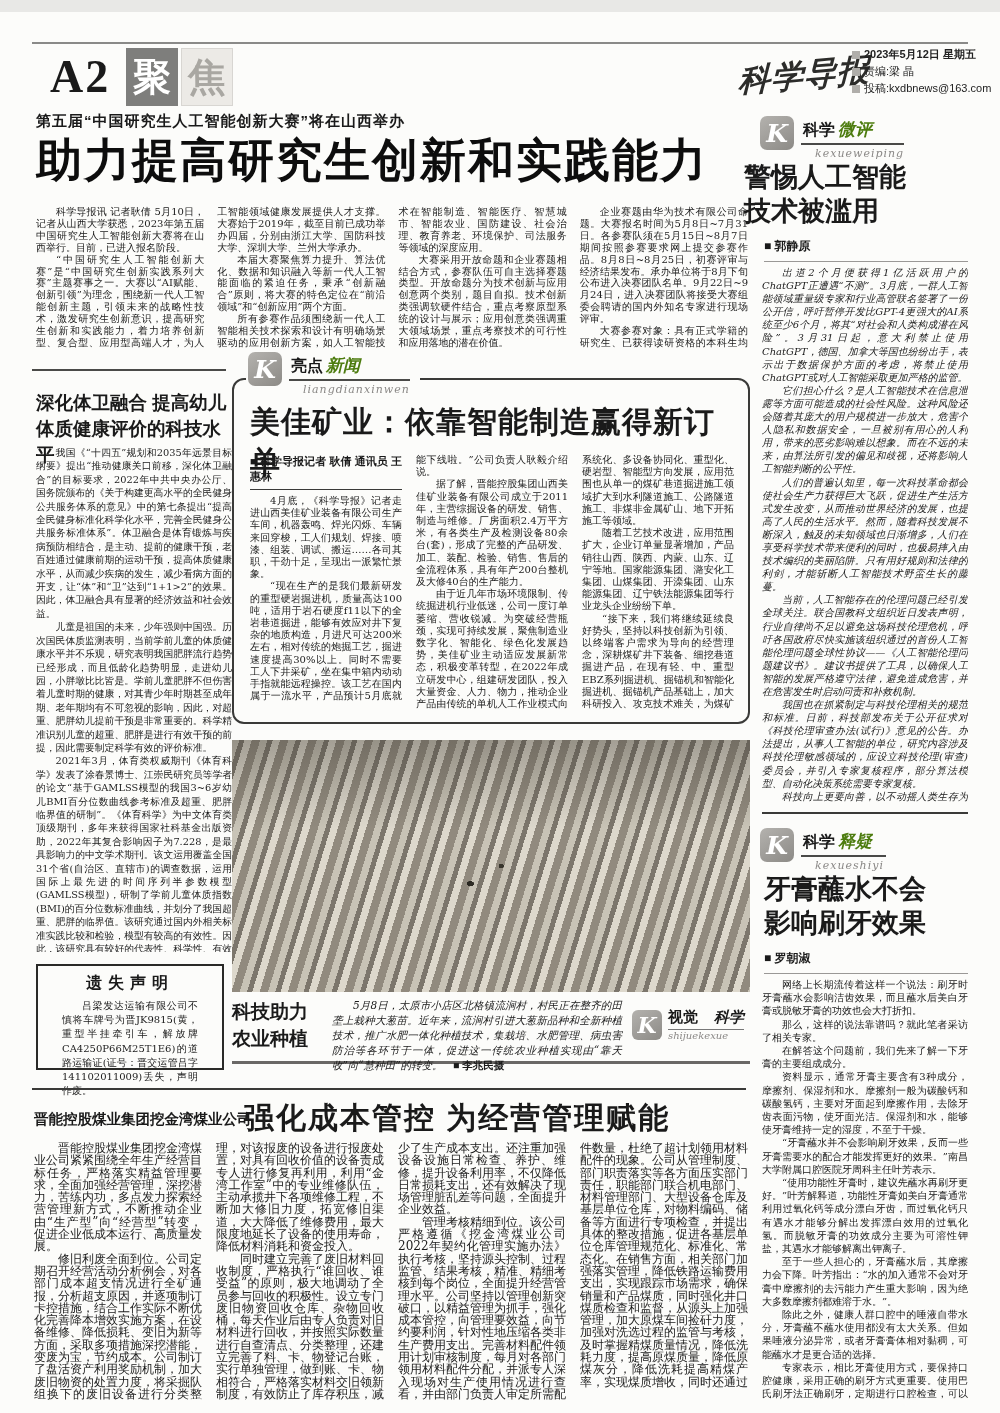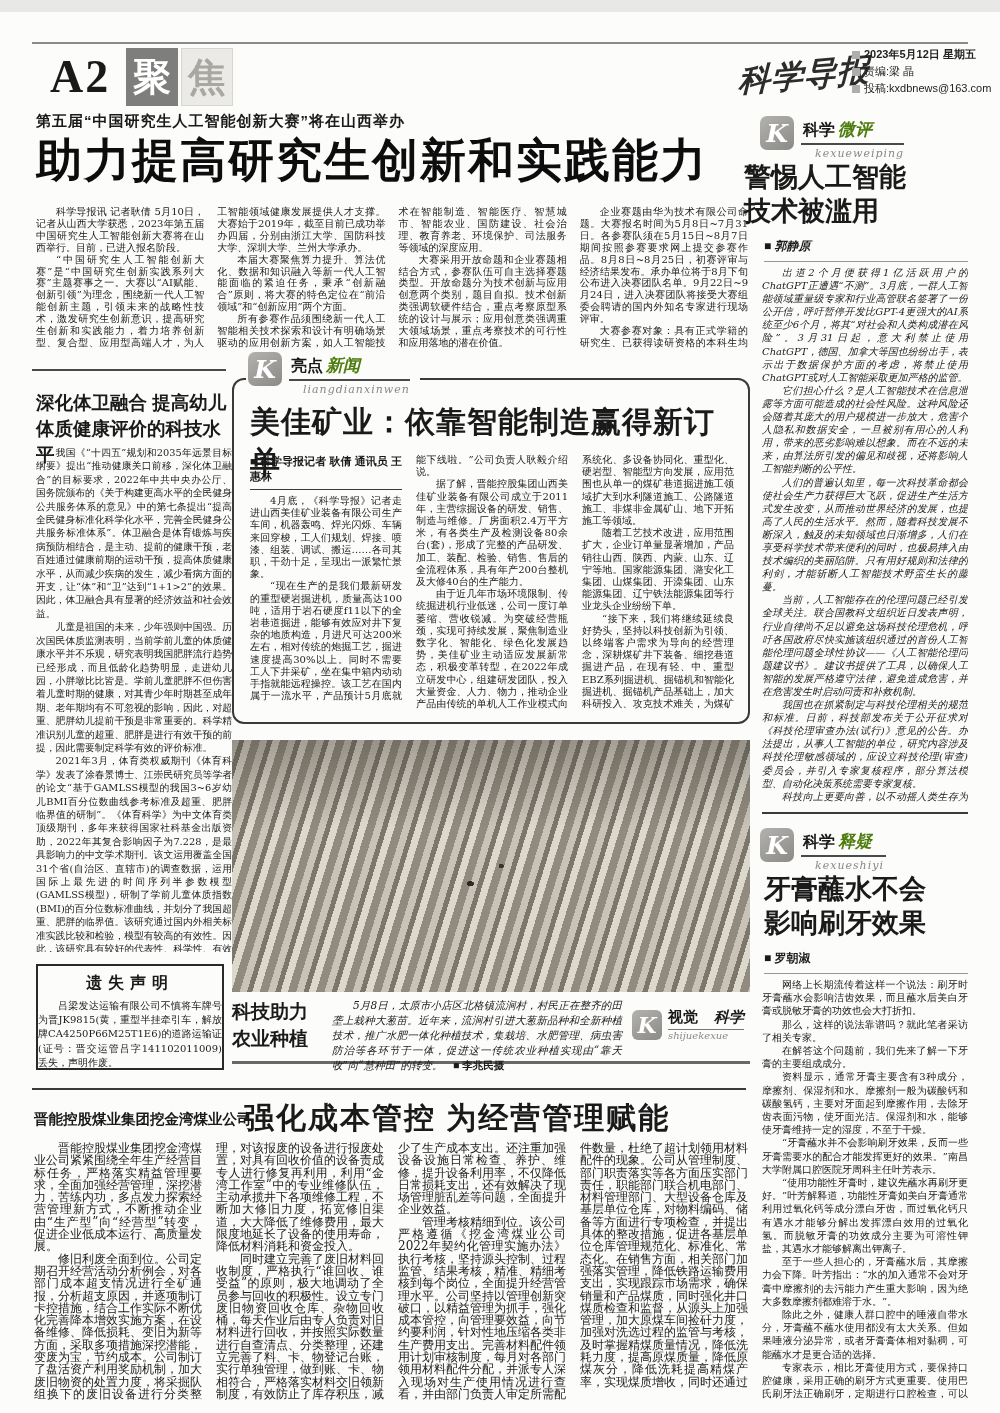--- a/index.html
+++ b/index.html
@@ -30,21 +30,21 @@
   .lead-headline { left:36px; top:118px; width:714px; font:800 46px/60px "Liberation Sans", sans-serif; letter-spacing:2px; color:#0d0d0d; }
   .lead-body { left:36px; top:194px; width:712px; height:150px; column-count:4; column-gap:13px;
     font-size:10px; line-height:11.9px; overflow:hidden; }
 
   
   .tiwei-rule { left:32px; top:357px; width:194px; height:2px; background:#4a4a48; }
   .tiwei-title { left:36px; top:378px; width:200px; font:800 18.5px/26px "Liberation Sans", sans-serif; }
   .tiwei-body { left:36px; top:434px; width:196px; height:506px; font-size:9.8px; line-height:13.4px; overflow:hidden; }
 
   
-  .loss-box { left:36px; top:952px; width:188px; height:106px; border:2px solid #2a2a28; padding:7px 0 6px; background:#fcfcfa; }
+  .loss-box { left:36px; top:952px; width:188px; height:106px; border:2px solid #2a2a28; padding:7px 24px 6px; background:#fcfcfa; }
   .loss-title { text-align:center; font:700 16px "Liberation Sans", sans-serif; letter-spacing:6px; margin-bottom:5px; }
   .loss-body { font-size:10px; line-height:14.2px; }
 
   
   .hl-box { left:232px; top:366px; width:518px; height:346px; border:2px solid #3a3a38; border-radius:12px; }
   .hl-header { left:246px; top:340px; background:#fcfcfa; padding:0 10px 0 2px; display:flex; align-items:flex-start; gap:7px; }
   .klogo { width:34px; height:34px; border-radius:7px; background:linear-gradient(145deg,#b4b2ae,#8c8a86); color:#fff;
     display:flex; align-items:center; justify-content:center; font:italic 700 25px "DejaVu Serif", serif; flex:0 0 auto; }
   .sec-text { display:flex; flex-direction:column; }
   .sec-line1 { display:flex; align-items:baseline; gap:3px; border-bottom:2px solid #4a4a48; padding:2px 14px 2px 2px; }
@@ -85,21 +85,21 @@
   .bottom-body { left:34px; top:1130px; width:714px; height:266px; column-count:4; column-gap:14px;
     font-size:12px; line-height:12.3px; overflow:hidden; }
   .authors { text-indent:0; text-align:right; font-weight:700; font-family:"Liberation Sans", sans-serif; padding-right:4px; }
 
   
   .rc-header { display:flex; align-items:flex-start; gap:7px; }
   .wp-header { left:760px; top:104px; }
   .wp-title { left:744px; top:148px; width:206px; font:800 27px/34px "Liberation Sans", sans-serif; }
   .author-line { width:204px; border-bottom:1.5px solid #9a9896; padding-bottom:6px;
     font:700 12px "Liberation Sans", sans-serif; }
-  .wp-author { left:764px; top:226px;font-style:italic; }
+  .wp-author { left:764px; top:226px; }
   .wp-body { left:762px; top:254px; width:206px; height:538px; font-size:10px; line-height:13.1px; font-style:italic; overflow:hidden; }
   .sec-divider { left:762px; top:800px; width:206px; height:2px; background:#3a3a38; }
   .sy-header { left:760px; top:816px; }
   .sy-title { left:764px; top:860px; width:206px; font:800 27px/34px "Liberation Sans", sans-serif; }
   .sy-author { left:764px; top:938px; }
   .sy-body { left:762px; top:966px; width:206px; height:424px; font-size:10px; line-height:13.2px; overflow:hidden; }
 </style>
 </head>
 <body>
 

